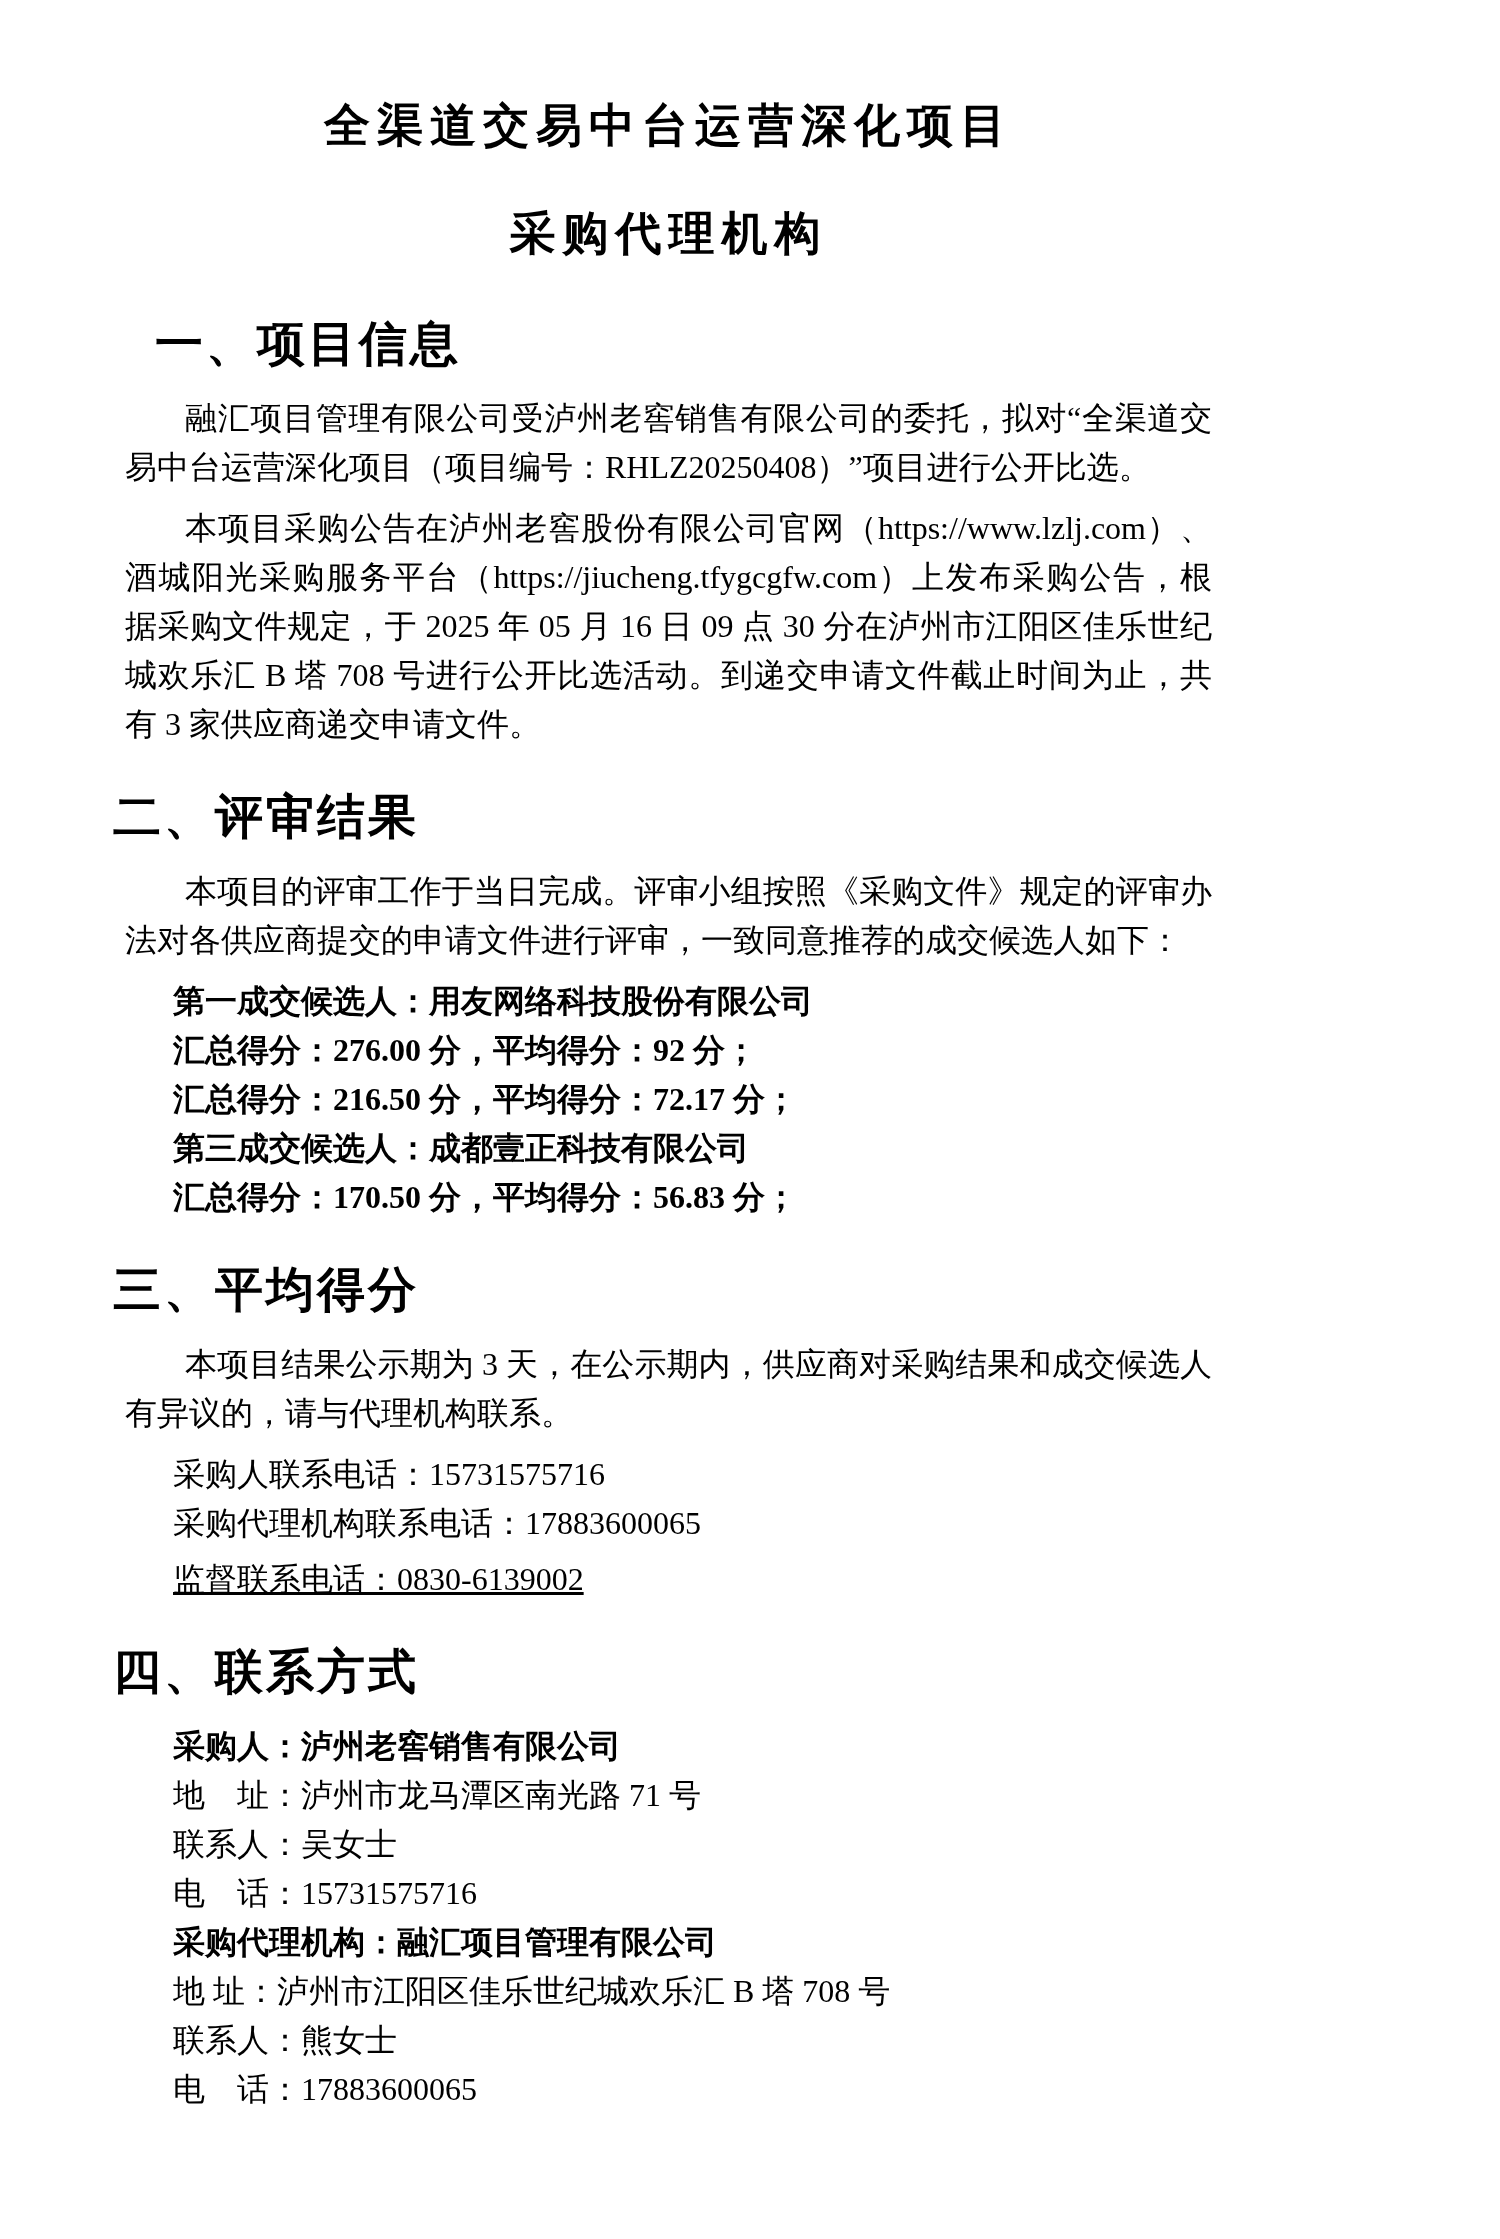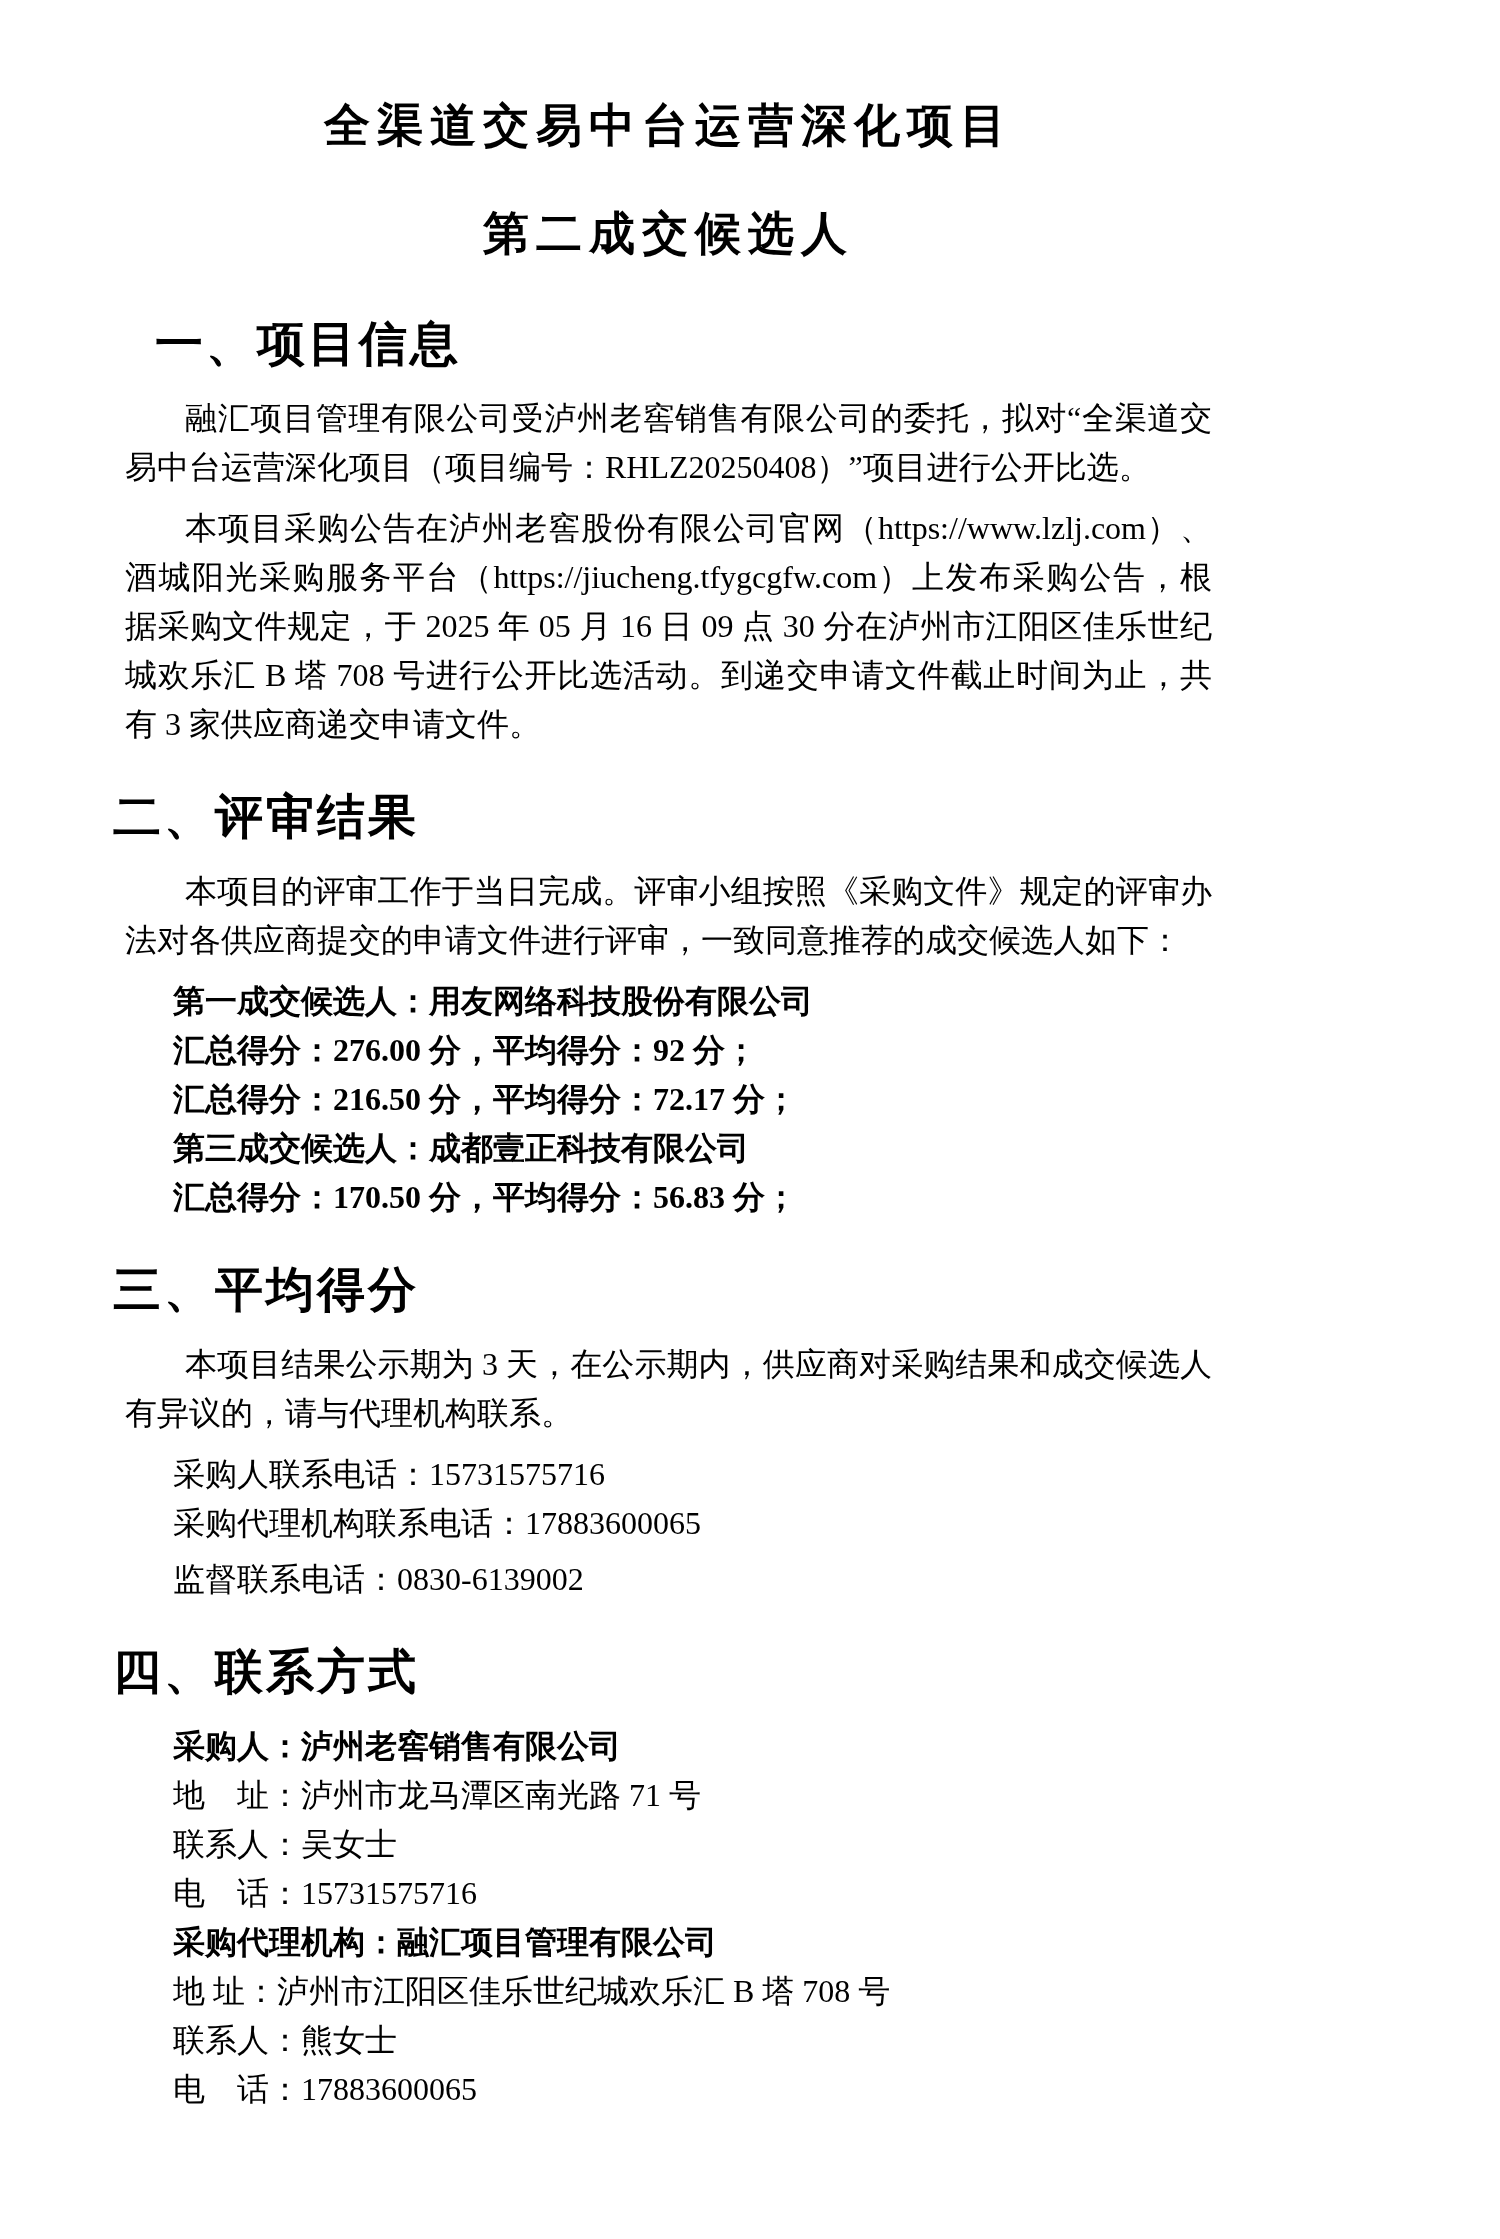--- a/index.html
+++ b/index.html
@@ -57,29 +57,30 @@
     padding-left: 60px;
     font-size: 32px;
     line-height: 49px;
     white-space: pre-wrap;
   }
   .line.bold {
     font-weight: bold;
   }
   .gap-top {
     margin-top: 7px;
+    text-decoration: underline;
   }
 </style>
 </head>
 <body>
 
 <div class="page">
 
   <h1 class="title">全渠道交易中台运营深化项目</h1>
-  <h1 class="title second">第二成交候选人</h1>
+  <h1 class="title second">采购代理机构</h1>
 
   <h2 class="sec-heading first">一、项目信息</h2>
   <p class="body-para">融汇项目管理有限公司受泸州老窖销售有限公司的委托，拟对“全渠道交易中台运营深化项目（项目编号：RHLZ20250408）”项目进行公开比选。</p>
   <p class="body-para">本项目采购公告在泸州老窖股份有限公司官网（https://www.lzlj.com）、酒城阳光采购服务平台（https://jiucheng.tfygcgfw.com）上发布采购公告，根据采购文件规定，于 2025 年 05 月 16 日 09 点 30 分在泸州市江阳区佳乐世纪城欢乐汇 B 塔 708 号进行公开比选活动。到递交申请文件截止时间为止，共有 3 家供应商递交申请文件。</p>
 
   <h2 class="sec-heading">二、评审结果</h2>
   <p class="body-para">本项目的评审工作于当日完成。评审小组按照《采购文件》规定的评审办法对各供应商提交的申请文件进行评审，一致同意推荐的成交候选人如下：</p>
   <p class="line bold">第一成交候选人：用友网络科技股份有限公司</p>
   <p class="line bold">汇总得分：276.00 分，平均得分：92 分；</p>
   <p class="line bold">汇总得分：216.50 分，平均得分：72.17 分；</p>

